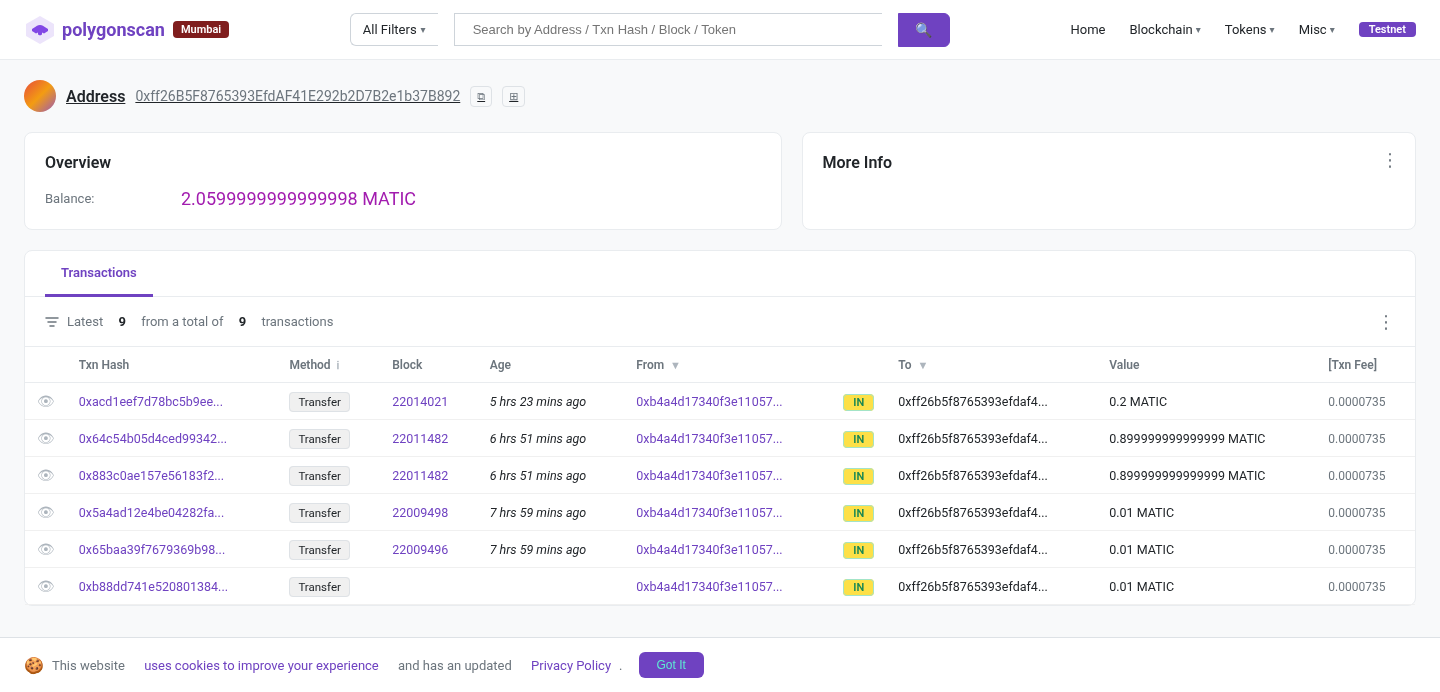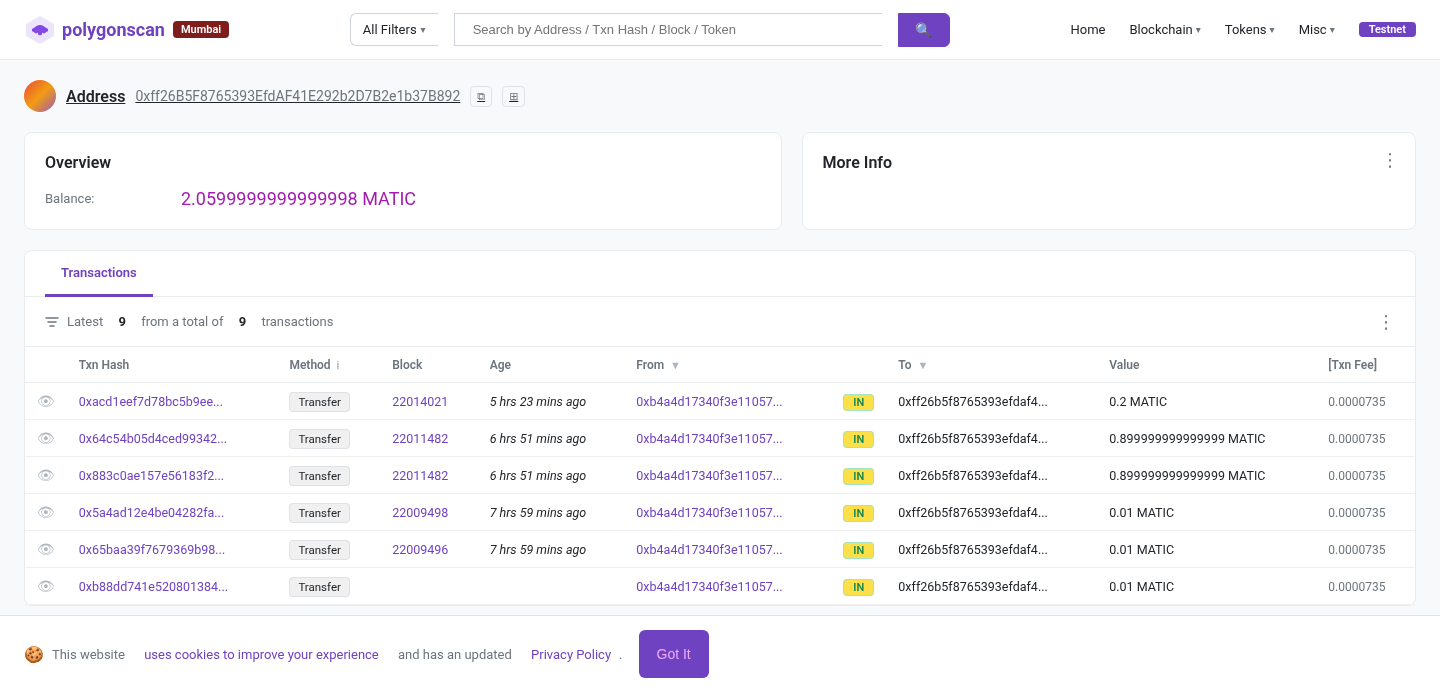--- a/index.html
+++ b/index.html
@@ -67,21 +67,21 @@
     .to-link { color: #212529; font-size: 12.5px; }
     .value-text { color: #212529; font-size: 12.5px; }
     .fee-text { color: #6c757d; font-size: 12px; }
     
     .filter-icon { font-size: 11px; color: #adb5bd; margin-left: 3px; }
     .info-icon { font-size: 11px; color: #adb5bd; margin-left: 3px; }
     
     
     .cookie-banner { position: fixed; bottom: 0; left: 0; right: 0; background: #fff; border-top: 1px solid #dee2e6; padding: 14px 24px; display: flex; align-items: center; gap: 8px; font-size: 13px; color: #6c757d; z-index: 1000; }
     .cookie-link { color: #6f42c1; text-decoration: none; }
-    .got-it-btn { background: #6f42c1; color: #f0abfc; border: none; border-radius: 6px; padding: 16px 18px; font-size: 14px; cursor: pointer; font-weight: 500; margin-left: 8px; }
+    .got-it-btn { background: #6f42c1; color: #5eead4; border: none; border-radius: 6px; padding: 6px 18px; font-size: 12px; cursor: pointer; font-weight: 500; margin-left: 8px; }
     .cookie-icon { font-size: 16px; }
     
     
     .logo-svg { display: flex; align-items: center; gap: 6px; }
     
     .chevron { font-size: 10px; color: #6c757d; }
   </style>
 </head>
 <body>
 

